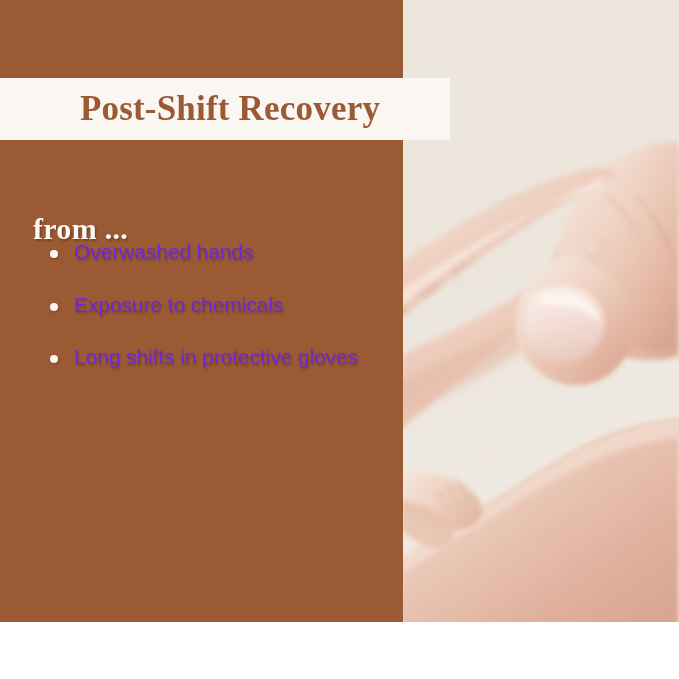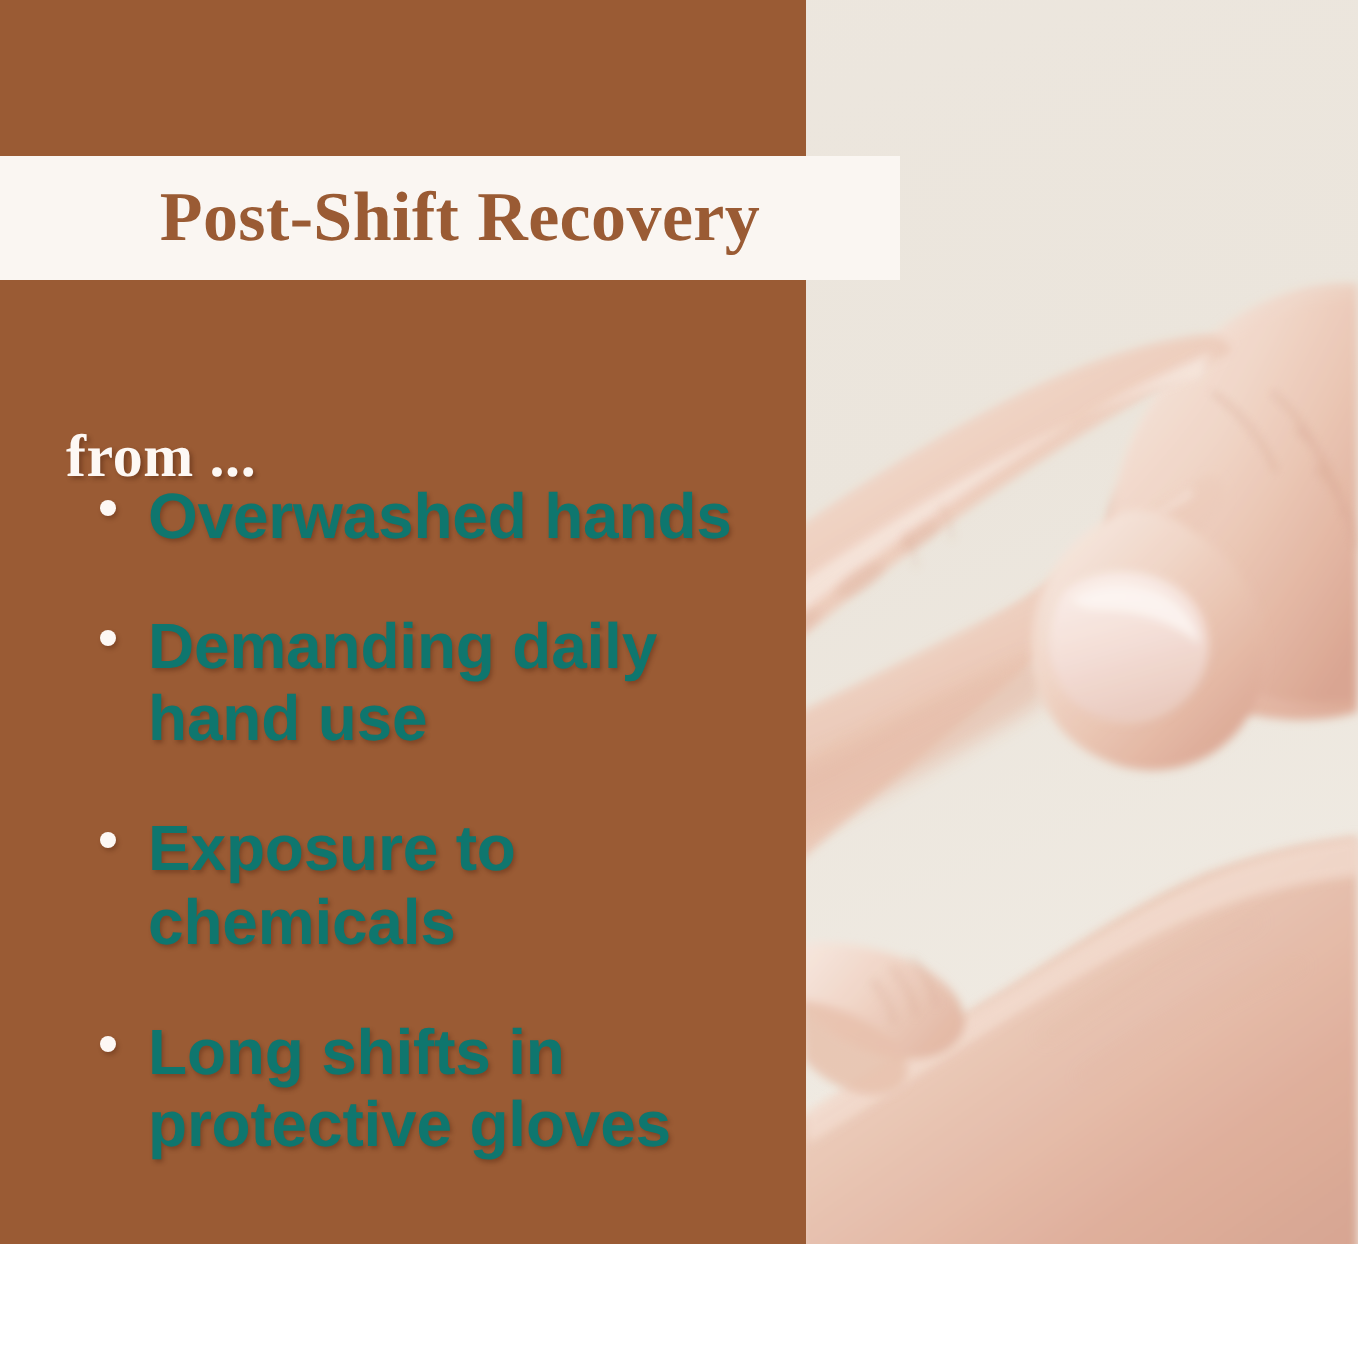--- a/index.html
+++ b/index.html
@@ -77,24 +77,24 @@
     top: 240px;
     width: 330px;
     margin: 0;
     padding: 0;
     list-style: none;
   }
   .bullet-item {
     position: relative;
     padding-left: 30px;
     margin-bottom: 29px;
-    color: #0f766e;
+    color: #6d28d9;
     font-family: "Liberation Sans", sans-serif;
-    font-weight: bold;
-    font-size: 32px;
+    font-weight: normal;
+    font-size: 21px;
     line-height: 1.13;
     letter-spacing: -0.1px;
     text-shadow: 1px 1.5px 2px rgba(80,35,15,0.38);
   }
   .bullet-item:last-child { margin-bottom: 0; }
   .bullet-dot {
     position: absolute;
     left: 6px;
     top: 10px;
     width: 8px;
@@ -365,24 +365,20 @@
 
   <div class="from-label">from ...</div>
 
   <ul class="bullet-list">
     <li class="bullet-item">
       <span class="bullet-dot"></span>
       <span class="bullet-text">Overwashed hands</span>
     </li>
     <li class="bullet-item">
       <span class="bullet-dot"></span>
-      <span class="bullet-text">Demanding daily hand use</span>
-    </li>
-    <li class="bullet-item">
-      <span class="bullet-dot"></span>
       <span class="bullet-text">Exposure to chemicals</span>
     </li>
     <li class="bullet-item">
       <span class="bullet-dot"></span>
       <span class="bullet-text">Long shifts in protective gloves</span>
     </li>
   </ul>
 
 </div>
 

